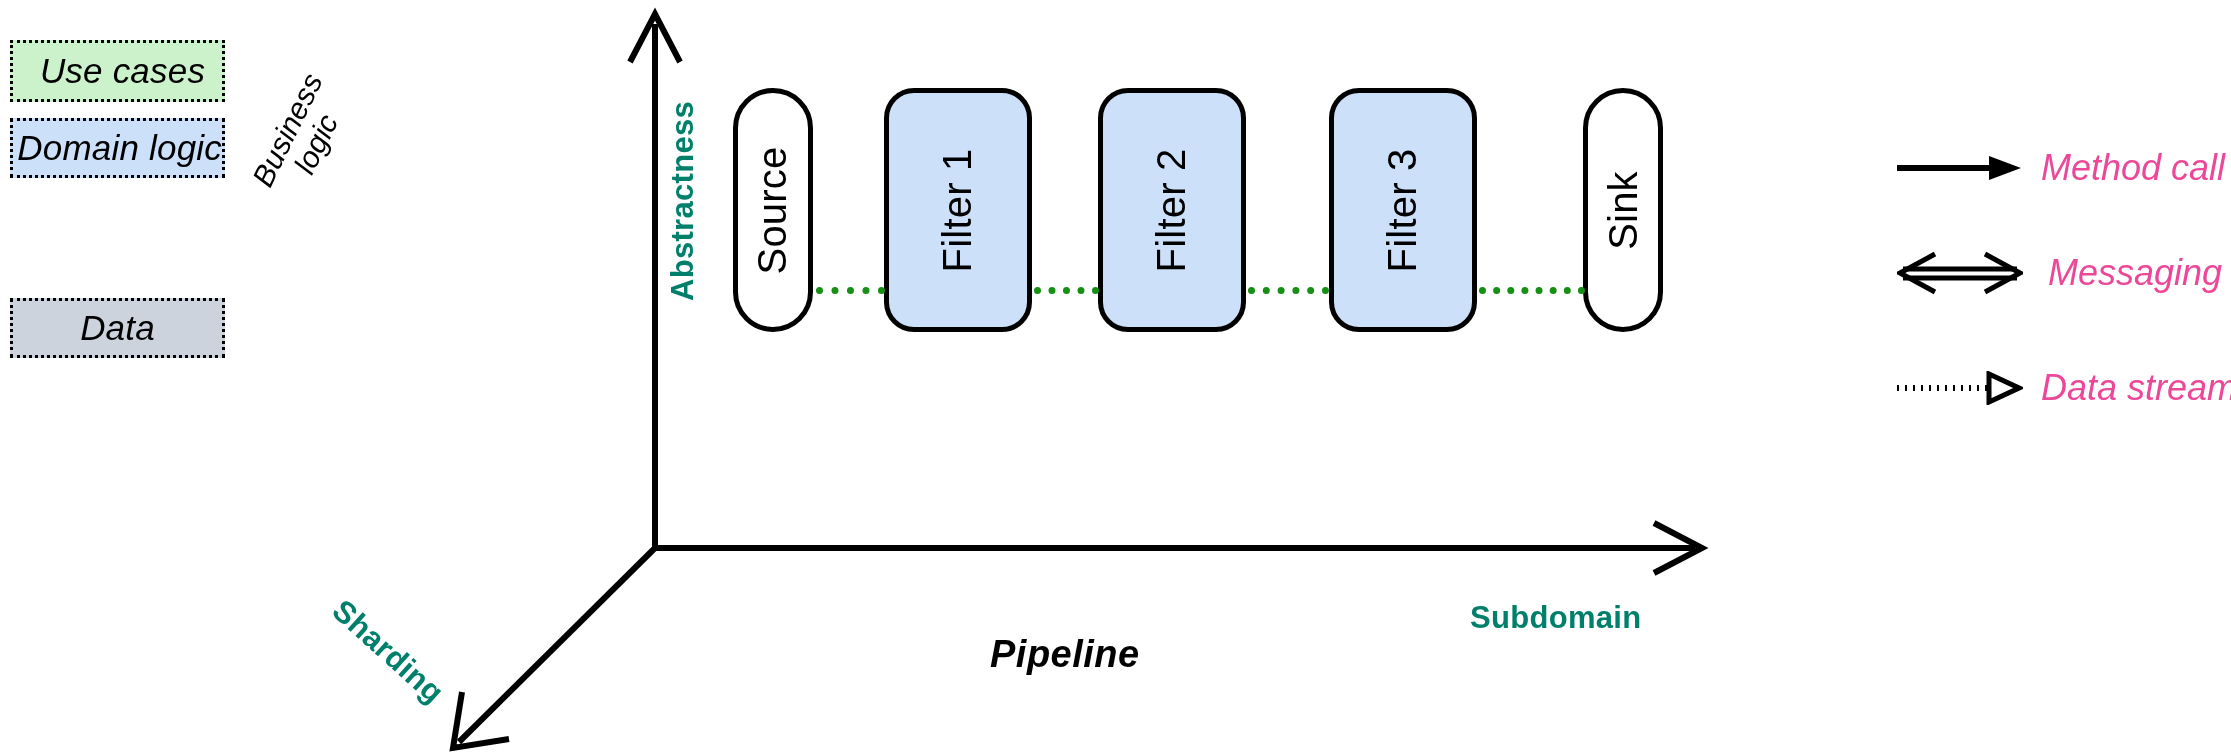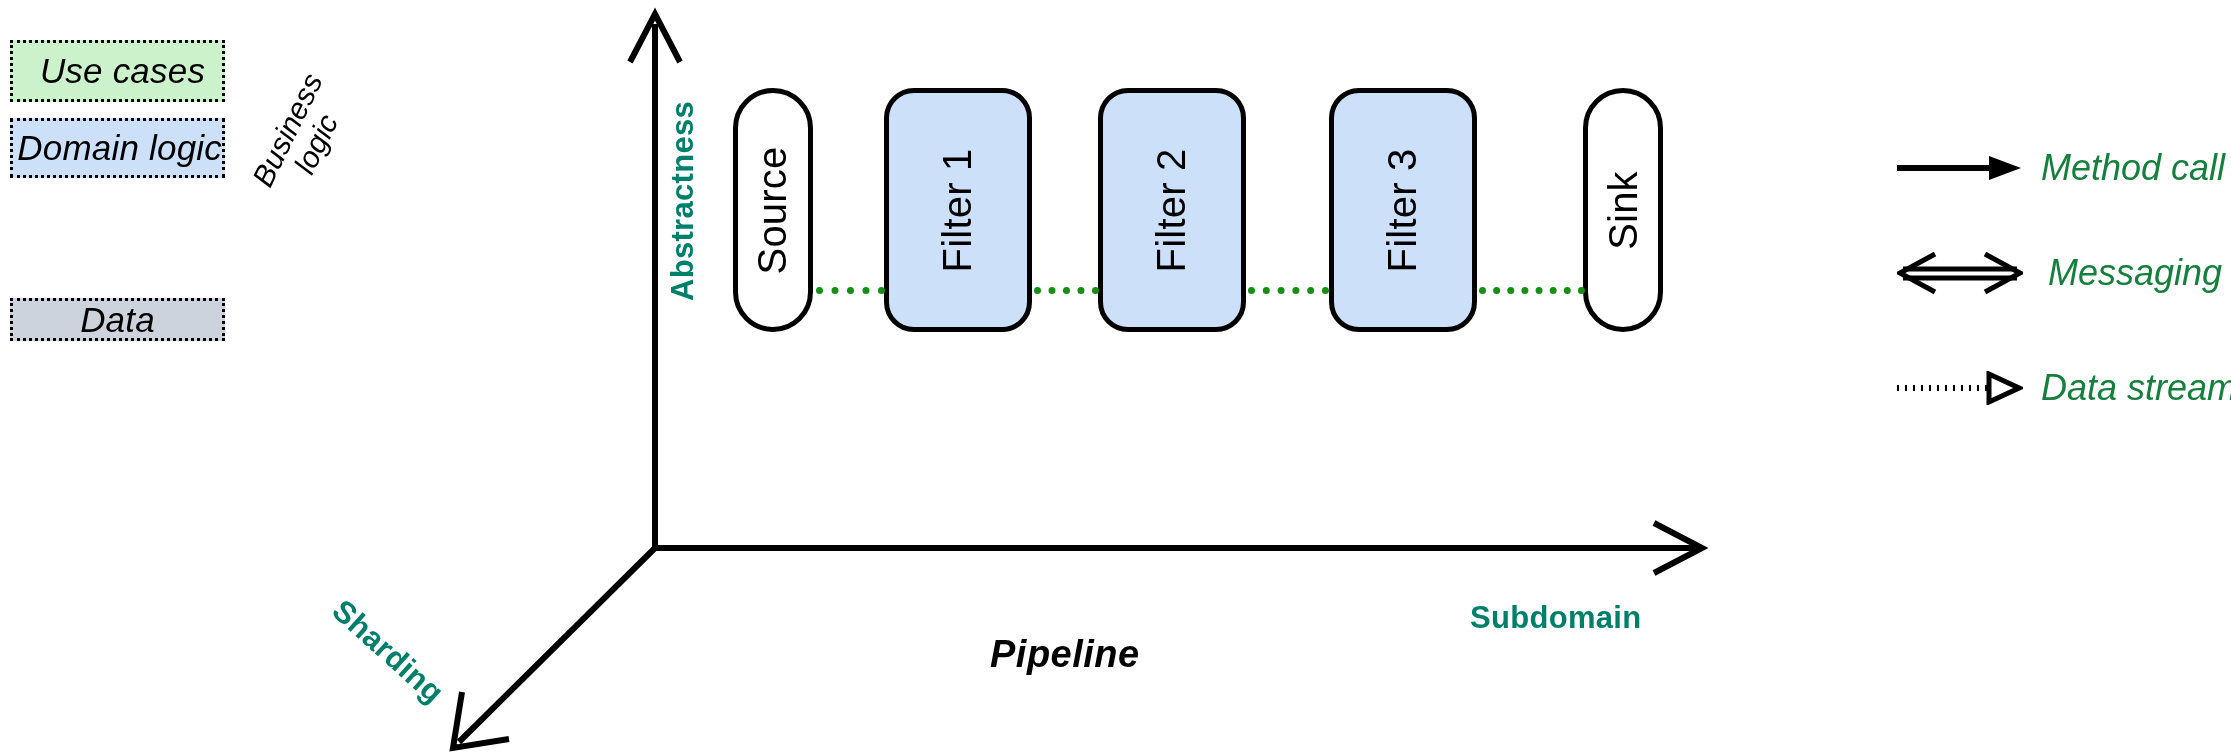--- a/index.html
+++ b/index.html
@@ -26,21 +26,21 @@
     align-items: center;
     justify-content: center;
     font-style: italic;
     font-size: 35px;
     color: #000000;
     letter-spacing: 0.2px;
   }
   .layer-usecases   { left: 10px;  top: 40px;  width: 215px; height: 62px;  background: #ccf2cc; padding-left: 10px; }
   .layer-domain     { left: 10px;  top: 118px; width: 215px; height: 60px;  background: #cce0fa; justify-content: flex-end; }
   .layer-generic    { left: 10px;  top: 206px; width: 215px; height: 60px;  background: #ffffff; }
-  .layer-data       { left: 10px;  top: 298px; width: 215px; height: 43px;  background: #ccd3dd; }
+  .layer-data       { left: 10px;  top: 298px; width: 215px; height: 60px;  background: #ccd3dd; }
 
   
   .business-logic {
     position: absolute;
     left: 232px;
     top: 42px;
     width: 140px;
     height: 190px;
     font-style: italic;
     font-size: 30px;
@@ -146,21 +146,21 @@
   
   .legend-row {
     position: absolute;
     left: 1897px;
     display: flex;
     align-items: center;
   }
   .legend-row .legend-text {
     font-style: italic;
     font-size: 36px;
-    color: #15803d;
+    color: #ec4899;
     white-space: nowrap;
     margin-left: 18px;
   }
   .legend-method    { top: 147px; }
   .legend-messaging { top: 250px; gap: 7px; }
   .legend-stream    { top: 367px; }
 
   .axes-svg, .glyph-svg { display: block; }
   .abs-wrap { position: absolute; left: 0; top: 0; }
 </style>

